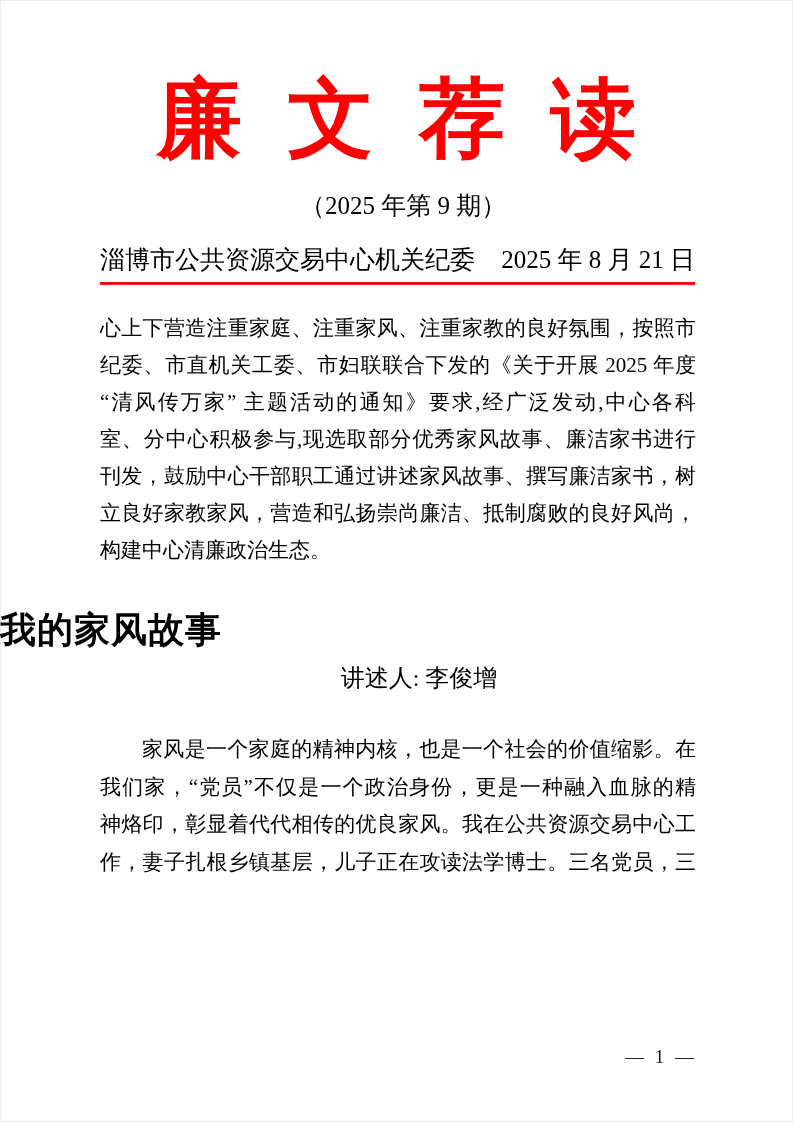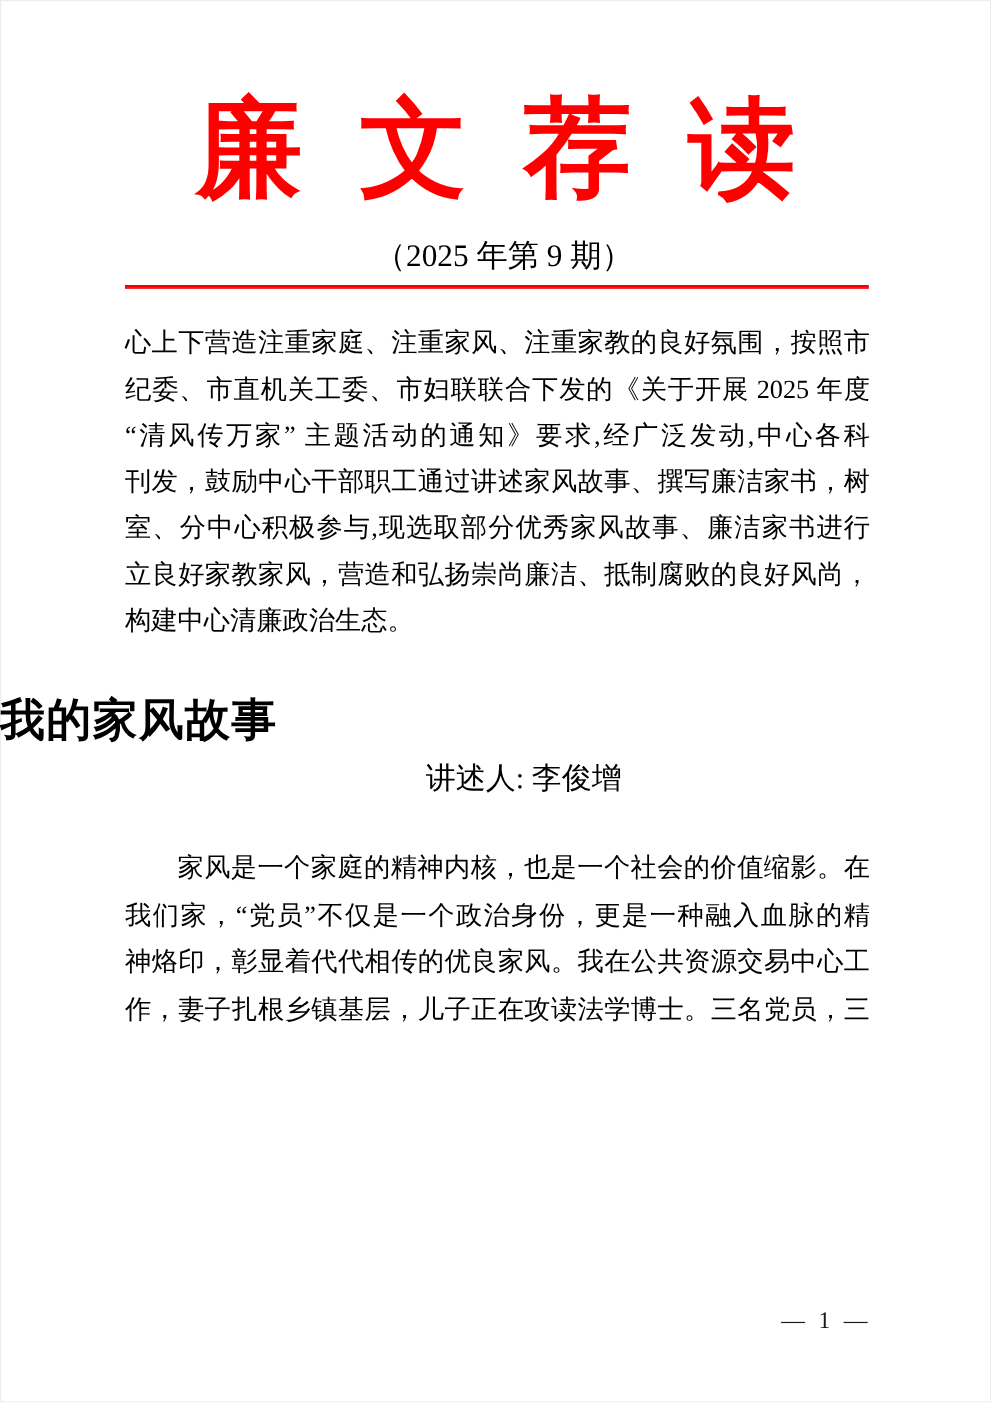--- a/index.html
+++ b/index.html
@@ -102,29 +102,33 @@
 </style>
 </head>
 <body>
 
 <div class="page">
 
   <h1 class="masthead">廉 文 荐 读</h1>
 
   <div class="issue-line">（2025 年第 9 期）</div>
 
+  <div class="header-row">
+    <span>淄博市公共资源交易中心机关纪委</span>
+    <span>2025 年 8 月 21 日</span>
+  </div>
 
   <div class="red-rule"></div>
 
   <div class="editor-note">
     <div class="jline">心上下营造注重家庭、注重家风、注重家教的良好氛围，按照市</div>
     <div class="jline">纪委、市直机关工委、市妇联联合下发的《关于开展 2025 年度</div>
     <div class="jline">“清风传万家” 主题活动的通知》要求,经广泛发动,中心各科</div>
+    <div class="jline">室、分中心积极参与,现选取部分优秀家风故事、廉洁家书进行</div>
     <div class="jline">刊发，鼓励中心干部职工通过讲述家风故事、撰写廉洁家书，树</div>
-    <div class="jline">室、分中心积极参与,现选取部分优秀家风故事、廉洁家书进行</div>
     <div class="jline">立良好家教家风，营造和弘扬崇尚廉洁、抵制腐败的良好风尚，</div>
     <div class="jline no-justify">构建中心清廉政治生态。</div>
   </div>
 
   <h2 class="article-title">我的家风故事</h2>
 
   <div class="article-byline">讲述人: 李俊增</div>
 
   <div class="article-body">
     <div class="jline indent">家风是一个家庭的精神内核，也是一个社会的价值缩影。在</div>

